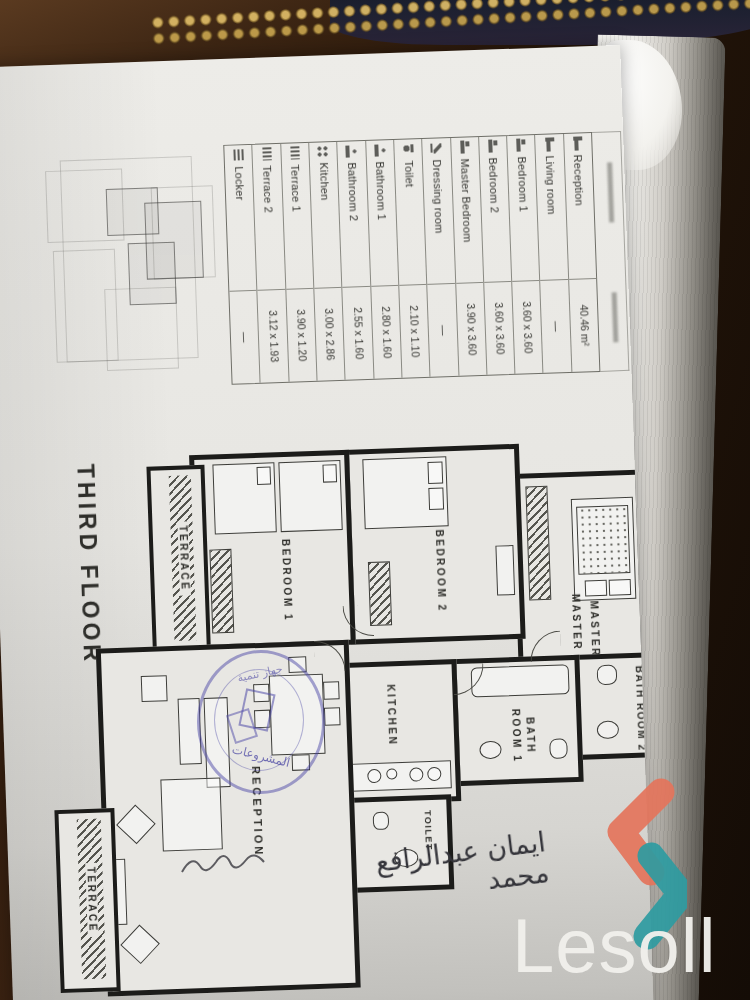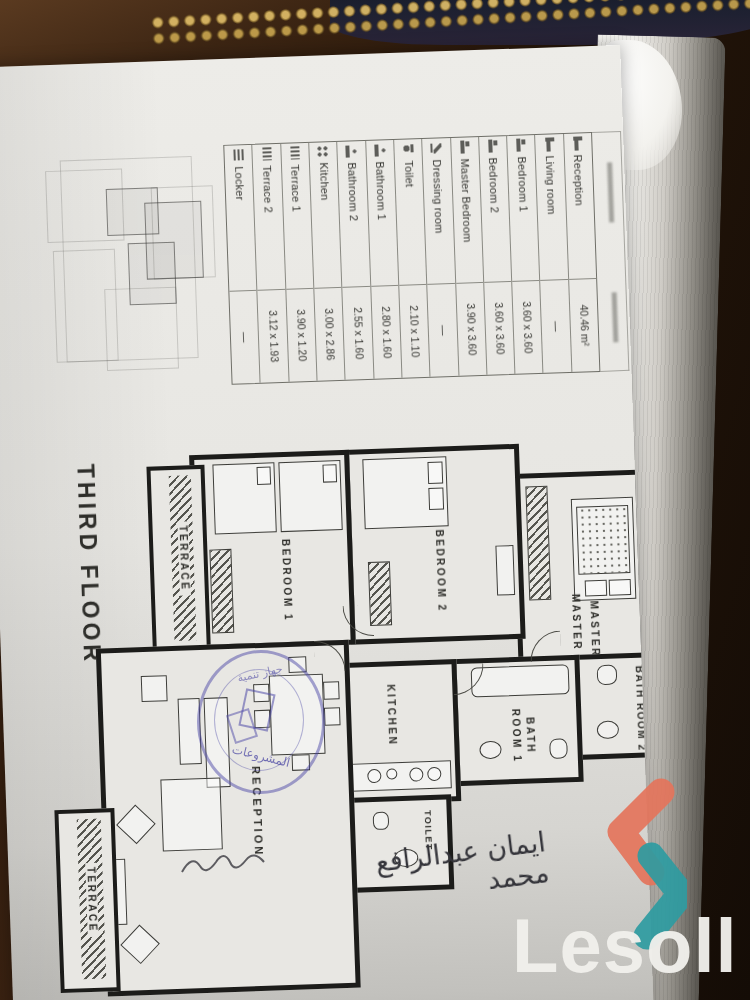--- a/index.html
+++ b/index.html
@@ -86,21 +86,21 @@
   .stamp .emb2{position:absolute;left:30px;top:58px;width:20px;height:26px;border:2px solid rgba(78,74,168,.5);transform:rotate(-18deg);}
   .stamp .arcb{position:absolute;left:6px;top:96px;width:110px;font-size:12px;transform:rotate(14deg);text-align:center;direction:rtl;
                font-family:"DejaVu Sans",sans-serif;}
   .stamp .arct{position:absolute;left:10px;top:14px;width:100px;font-size:11px;transform:rotate(-12deg);text-align:center;direction:rtl;
                font-family:"DejaVu Sans",sans-serif;opacity:.8;}
   .signature{position:absolute;left:318px;top:840px;width:230px;font-size:27px;color:#34343a;direction:rtl;
              transform:rotate(-7deg);filter:blur(.4px);font-family:"DejaVu Sans",sans-serif;z-index:6;}
   .scribble{position:absolute;left:178px;top:842px;z-index:6;}
   
   .wm{position:absolute;z-index:8;}
-  .wmtext{left:512px;top:902px;font-size:76px;font-weight:bold;color:#f1f0ec;letter-spacing:1px;opacity:.96;}
+  .wmtext{left:512px;top:902px;font-size:76px;font-weight:normal;color:#f1f0ec;letter-spacing:1px;opacity:.96;}
 </style>
 </head>
 <body>
 
 <div id="shot">
 
   <div class="floor"></div>
   <div class="fabric"></div>
   <div class="goldtrim"></div>
   <div class="foredge"></div>

